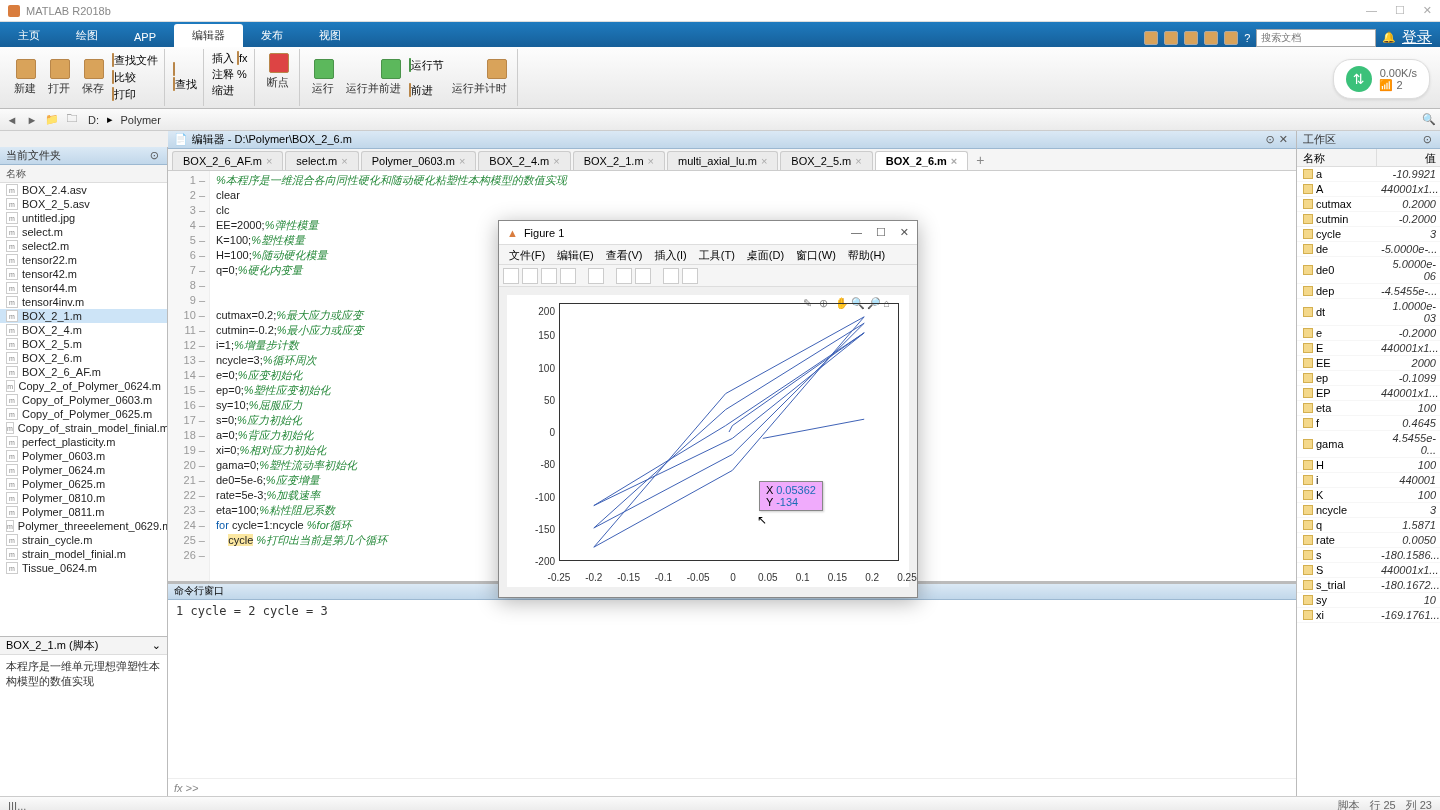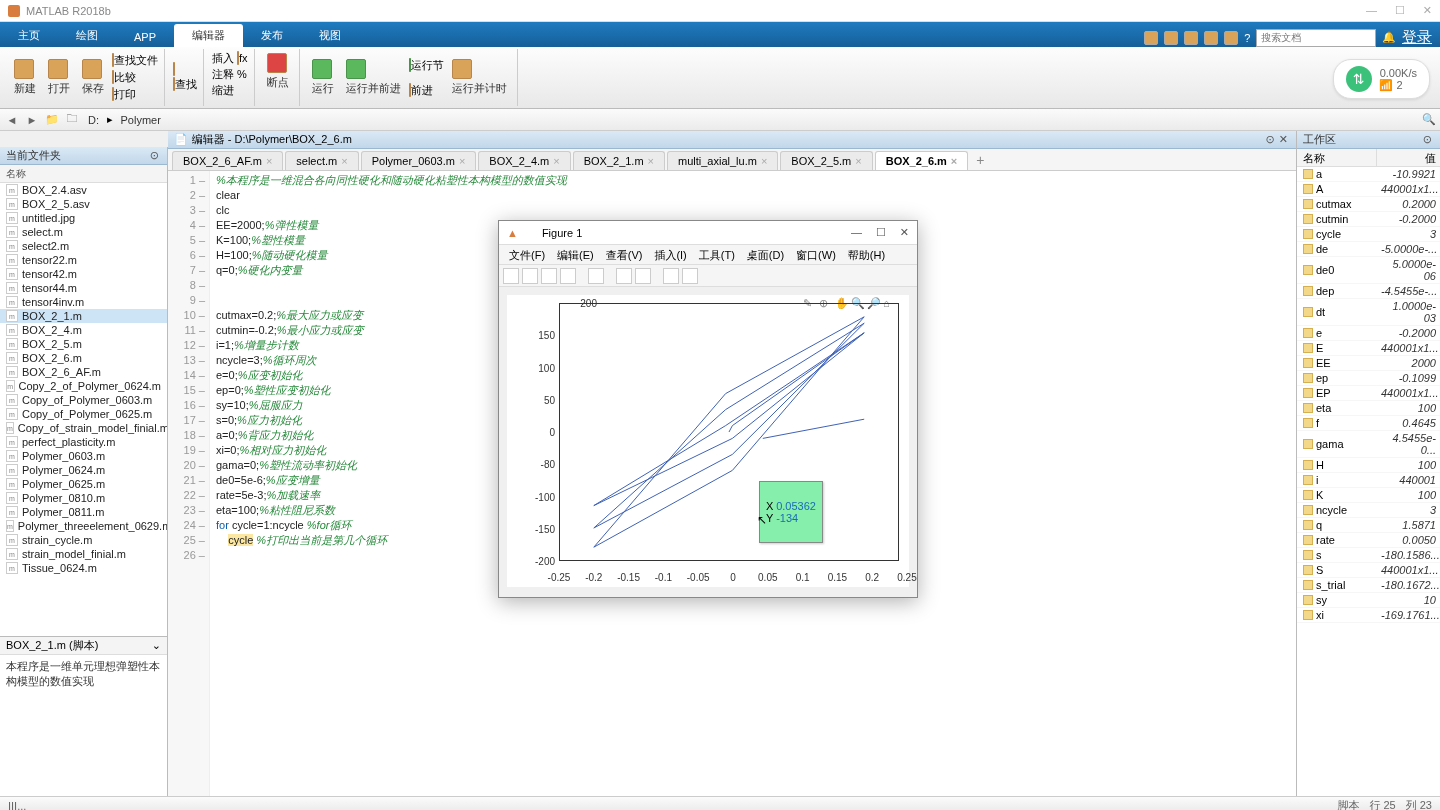--- a/index.html
+++ b/index.html
@@ -12,21 +12,21 @@
 .tabs-bar { height: 25px; background: linear-gradient(#1f7bbf, #165f99); display: flex; align-items: flex-end; }
 .tab { padding: 4px 18px; color: #fff; cursor: pointer; }
 .tab.active { background: #fff; color: #333; border-radius: 3px 3px 0 0; }
 .tabs-right { margin-left: auto; display: flex; align-items: center; padding-right: 8px; gap: 6px; }
 .search-box { background: #fff; border: 1px solid #aaa; width: 120px; height: 18px; padding: 0 4px; font-size: 10px; }
 .login-btn { color: #fff; font-size: 15px; text-decoration: underline; }
 
 .ribbon { height: 62px; background: linear-gradient(#fdfdfd, #e8e8e8); border-bottom: 1px solid #bbb; display: flex; padding: 2px 4px; gap: 2px; position: relative; }
 .ribbon-group { border-right: 1px solid #ccc; padding: 2px 6px; display: flex; flex-direction: column; }
 .ribbon-row { display: flex; gap: 4px; align-items: center; flex: 1; }
-.rib-btn { display: flex; flex-direction: column; align-items: flex-start; padding: 2px 4px; cursor: pointer; font-size: 10px; color: #333; }
+.rib-btn { display: flex; flex-direction: column; align-items: flex-end; padding: 2px 4px; cursor: pointer; font-size: 10px; color: #333; }
 .rib-icon { width: 20px; height: 20px; background: #d9a35a; border: 1px solid #b8864a; border-radius: 2px; margin-bottom: 2px; }
 .rib-icon.sm { width: 14px; height: 14px; margin: 0; }
 .rib-icon.green { background: #5cb85c; border-color: #4a934a; }
 .wifi-widget { position: absolute; right: 10px; top: 12px; background: #fff; border: 1px solid #ddd; border-radius: 18px; padding: 6px 12px; display: flex; align-items: center; gap: 8px; box-shadow: 0 1px 3px rgba(0,0,0,0.1); }
 .wifi-icon { width: 26px; height: 26px; background: #3bc17a; border-radius: 50%; color: #fff; display: flex; align-items: center; justify-content: center; font-size: 14px; }
 
 .nav-bar { height: 22px; background: linear-gradient(#fbfbfb, #ebebeb); border-bottom: 1px solid #ccc; display: flex; align-items: center; padding: 0 4px; gap: 4px; }
 .nav-arrow { width: 16px; height: 16px; color: #666; cursor: pointer; display:flex; align-items:center; justify-content:center; }
 .path-seg { color: #333; padding: 0 4px; }
 
@@ -83,21 +83,21 @@
 .fig-title { height: 24px; background: #fff; border-bottom: 1px solid #ddd; display: flex; align-items: center; padding: 0 8px; }
 .fig-title .controls { margin-left: auto; display: flex; gap: 14px; color: #555; }
 .fig-menu { height: 20px; background: #f5f5f5; border-bottom: 1px solid #ddd; display: flex; padding: 0 4px; font-size: 11px; }
 .fig-menu span { padding: 3px 6px; cursor: pointer; }
 .fig-toolbar { height: 22px; background: #f5f5f5; border-bottom: 1px solid #ddd; display: flex; align-items: center; padding: 0 4px; gap: 3px; }
 .fig-tb-btn { width: 16px; height: 16px; border: 1px solid #ccc; background: #fff; cursor: pointer; }
 .fig-plot { position: relative; background: #fff; margin: 8px; height: 292px; }
 .plot-axes { position: absolute; left: 52px; top: 8px; right: 10px; bottom: 26px; border: 1px solid #333; }
 .plot-tools { position: absolute; right: 12px; top: 2px; display: flex; gap: 2px; }
 .plot-tools span { width: 14px; height: 14px; color: #888; font-size: 11px; cursor: pointer; }
-.datatip { position: absolute; background: #86efac; border: 1px solid #888; padding: 18px 6px; font-size: 10px; box-shadow: 1px 1px 2px rgba(0,0,0,0.2); }
+.datatip { position: absolute; background: #f0abfc; border: 1px solid #888; padding: 2px 6px; font-size: 10px; box-shadow: 1px 1px 2px rgba(0,0,0,0.2); }
 .datatip .xv { color: #1a6cb5; }
 .datatip .yv { color: #1a6cb5; }
 .y-tick { position: absolute; left: 0; font-size: 10px; color: #333; text-align: right; width: 48px; transform: translateY(-50%); }
 .x-tick { position: absolute; bottom: 4px; font-size: 10px; color: #333; transform: translateX(-50%); }
 .qa-icon { width:14px; height:14px; background:#d9a35a; border:1px solid #aaa; border-radius:2px; }
 .cursor-arrow { position: absolute; font-size: 12px; color: #000; pointer-events: none; }
 </style>
 </head>
 <body>
 
@@ -414,20 +414,38 @@
           <div>21 –</div>
           <div>22 –</div>
           <div>23 –</div>
           <div>24 –</div>
           <div>25 –</div>
           <div>26 –</div>
         </div>
       <div class="code" id="code"><div class="code-line"><span class="comment">%本程序是一维混合各向同性硬化和随动硬化粘塑性本构模型的数值实现</span></div><div class="code-line">clear</div><div class="code-line">clc</div><div class="code-line">EE=2000;<span class="comment">%弹性模量</span></div><div class="code-line">K=100;<span class="comment">%塑性模量</span></div><div class="code-line">H=100;<span class="comment">%随动硬化模量</span></div><div class="code-line">q=0;<span class="comment">%硬化内变量</span></div><div class="code-line"></div><div class="code-line"></div><div class="code-line">cutmax=0.2;<span class="comment">%最大应力或应变</span></div><div class="code-line">cutmin=-0.2;<span class="comment">%最小应力或应变</span></div><div class="code-line">i=1;<span class="comment">%增量步计数</span></div><div class="code-line">ncycle=3;<span class="comment">%循环周次</span></div><div class="code-line">e=0;<span class="comment">%应变初始化</span></div><div class="code-line">ep=0;<span class="comment">%塑性应变初始化</span></div><div class="code-line">sy=10;<span class="comment">%屈服应力</span></div><div class="code-line">s=0;<span class="comment">%应力初始化</span></div><div class="code-line">a=0;<span class="comment">%背应力初始化</span></div><div class="code-line">xi=0;<span class="comment">%相对应力初始化</span></div><div class="code-line">gama=0;<span class="comment">%塑性流动率初始化</span></div><div class="code-line">de0=5e-6;<span class="comment">%应变增量</span></div><div class="code-line">rate=5e-3;<span class="comment">%加载速率</span></div><div class="code-line">eta=100;<span class="comment">%粘性阻尼系数</span></div><div class="code-line"><span class="keyword">for</span> cycle=1:ncycle <span class="comment">%for循环</span></div><div class="code-line">    <span class="highlight">cycle</span> <span class="comment">%打印出当前是第几个循环</span></div><div class="code-line"></div></div>
     </div>
 
+    <div class="cmd-panel">
+      <div class="cmd-header">命令行窗口</div>
+      <div class="cmd-body" id="cmd-body">        1
+
+
+cycle =
+
+        2
+
+
+cycle =
+
+        3
+</div>
+      <div class="cmd-prompt">
+        <span>fx &gt;&gt;</span>
+      </div>
+    </div>
   </div>
 
   <div class="right-panel">
     <div class="panel-header">
       <span>工作区</span>
       <span class="spacer"></span>
       <span class="x-btn">⊙</span>
     </div>
     <div class="ws-header">
       <div class="ws-col-name">名称</div>
@@ -555,21 +573,21 @@
   <div class="right">
     <span>脚本</span>
     <span><span>行</span> <span>25</span></span>
     <span><span>列</span> <span>23</span></span>
   </div>
 </div>
 
 <div class="figure-window">
   <div class="fig-title">
     <span style="color:#d97d3e">▲</span>
-    <span style="margin-left:24px">Figure 1</span>
+    <span style="margin-left:6px">Figure 1</span>
     <div class="controls">
       <span>—</span>
       <span>☐</span>
       <span class="close">✕</span>
     </div>
   </div>
   <div class="fig-menu" id="fig-menu">
       <span>文件(F)</span>
       <span>编辑(E)</span>
       <span>查看(V)</span>
@@ -604,21 +622,21 @@
     </div>
     <div id="yticks">
         <div class="y-tick" style="top: 266px;">-200</div>
         <div class="y-tick" style="top: 233.75px;">-150</div>
         <div class="y-tick" style="top: 201.5px;">-100</div>
         <div class="y-tick" style="top: 169.25px;">-80</div>
         <div class="y-tick" style="top: 137px;">0</div>
         <div class="y-tick" style="top: 104.75px;">50</div>
         <div class="y-tick" style="top: 72.5px;">100</div>
         <div class="y-tick" style="top: 40.25px;">150</div>
-        <div class="y-tick" style="top: 8px; margin-left: 42px;">200</div>
+        <div class="y-tick" style="top: 16px;">200</div>
       </div>
     <div id="xticks">
         <div class="x-tick" style="left: 52px;">-0.25</div>
         <div class="x-tick" style="left: 86.8px;">-0.2</div>
         <div class="x-tick" style="left: 121.6px;">-0.15</div>
         <div class="x-tick" style="left: 156.4px;">-0.1</div>
         <div class="x-tick" style="left: 191.2px;">-0.05</div>
         <div class="x-tick" style="left: 226px;">0</div>
         <div class="x-tick" style="left: 260.8px; margin-top: 48px;">0.05</div>
         <div class="x-tick" style="left: 295.6px;">0.1</div>

